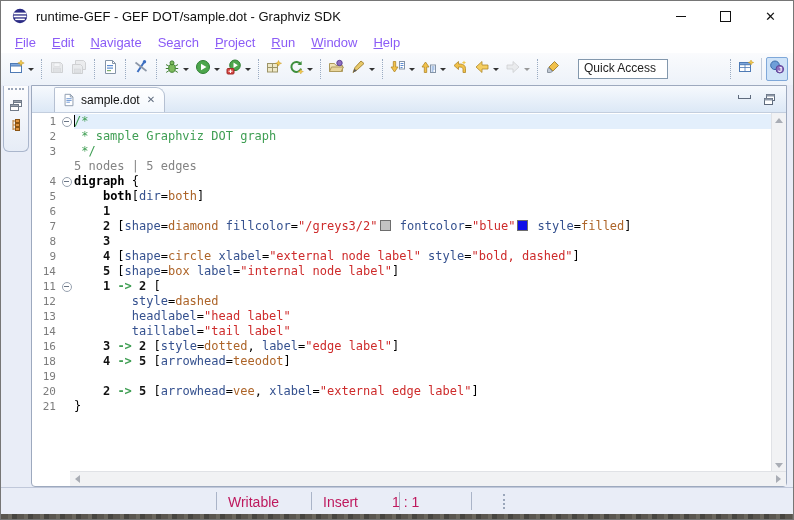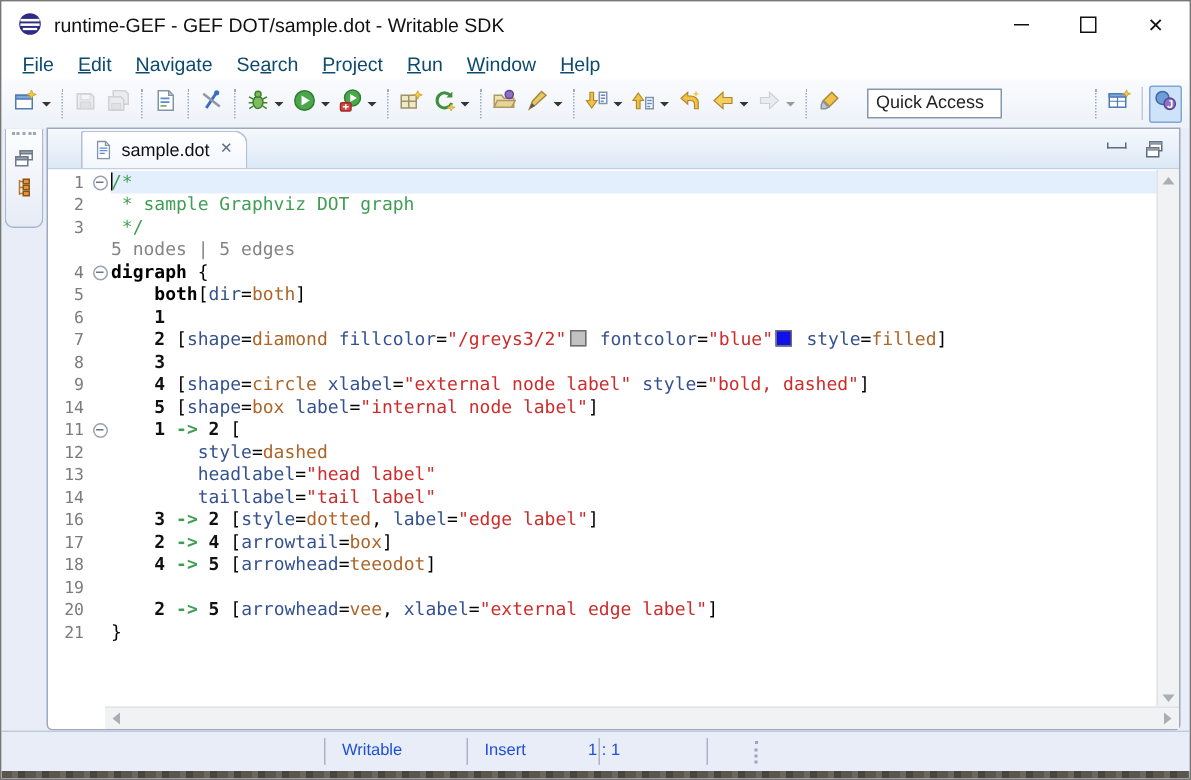--- a/index.html
+++ b/index.html
@@ -8,21 +8,21 @@
   
   .titlebar{position:absolute;left:0;top:0;width:792px;height:30px;background:#fff;display:flex;align-items:center;}
   .app-icon{width:16px;height:16px;margin:0 8px 0 11px;}
   .title-text{font-size:13px;color:#111;}
   .winbtns{margin-left:auto;display:flex;height:30px;}
   .winbtn{width:45px;height:30px;display:flex;align-items:center;justify-content:center;color:#111;font-size:13px;}
   .minbar{width:10px;height:1px;background:#111;}
   .maxbox{width:9px;height:9px;border:1px solid #111;}
   
   .menubar{position:absolute;left:0;top:30px;width:792px;height:22px;background:#fff;display:flex;align-items:center;padding-left:6px;box-sizing:border-box;}
-  .menu-item{font-size:13px;color:#0c4a6e;padding:2px 8px;}
+  .menu-item{font-size:13px;color:#8b5cf6;padding:2px 8px;}
   .menu-item u{text-decoration:underline;}
   
   .toolbar{position:absolute;left:0;top:52px;width:792px;height:32px;box-sizing:border-box;
     background:linear-gradient(#fafbfd,#edf2f9);display:flex;align-items:center;padding:0 5px;}
   .tb-btn{display:inline-flex;align-items:center;height:22px;padding:0 2px;margin:0 1px;border-radius:2px;}
   .tb-btn svg{width:16px;height:16px;}
   .tb-btn.disabled svg{filter:grayscale(1) opacity(.45);}
   .dd{width:0;height:0;border-left:3px solid transparent;border-right:3px solid transparent;border-top:3px solid #333;margin-left:3px;}
   .dd.dis{border-top-color:#999;}
   .tsep{width:0;height:20px;border-left:1px dotted #9aabc2;margin:0 4px;}
@@ -78,38 +78,38 @@
   .varrow{position:absolute;left:3px;width:0;height:0;border-left:4px solid transparent;border-right:4px solid transparent;}
   .varrow.up{top:5px;border-bottom:5px solid #a9adb5;}
   .varrow.down{bottom:5px;border-top:5px solid #a9adb5;}
   .hscroll{position:absolute;left:38px;right:0;bottom:0;height:14px;background:#f1f2f4;border-top:1px solid #e0e2e6;}
   .harrow{position:absolute;top:3px;width:0;height:0;border-top:4px solid transparent;border-bottom:4px solid transparent;}
   .harrow.left{left:5px;border-right:5px solid #a9adb5;}
   .harrow.right{right:5px;border-left:5px solid #a9adb5;}
   
   .statusbar{position:absolute;left:0;top:486px;width:792px;height:27px;background:#e9edf7;border-top:1px solid #c0c8da;box-sizing:border-box;}
   .st-sep{position:absolute;top:4px;width:0;height:18px;border-left:1px solid #aab4c8;}
-  .st-label{position:absolute;top:6px;font-size:11px;color:#1d4ed8;}
+  .st-label{position:absolute;top:6px;font-size:14px;color:#be185d;}
   .st-grip{position:absolute;top:6px;width:5px;height:15px;border-left:2px dotted #9aa6ba;}
   .bottomstrip{position:absolute;left:0;top:513px;width:792px;height:5px;
     background:repeating-linear-gradient(90deg,#5a564f 0 7px,#6b675e 7px 11px,#474540 11px 16px);}
 </style>
 </head>
 <body>
 
 <div class="window">
 
   <div class="titlebar">
     <svg class="app-icon" viewBox="0 0 16 16">
       <circle cx="8" cy="8" r="7.2" fill="#2c2c85"></circle>
       <rect x="1.6" y="4.6" width="12.8" height="1.7" fill="#fff"></rect>
       <rect x="1.6" y="7.6" width="12.8" height="1.7" fill="#fff"></rect>
       <rect x="3.2" y="10.6" width="9.6" height="1.5" fill="#fff"></rect>
     </svg>
-    <span class="title-text">runtime-GEF - GEF DOT/sample.dot - Writable SDK</span>
+    <span class="title-text">runtime-GEF - GEF DOT/sample.dot - Graphviz SDK</span>
     <div class="winbtns">
       <div class="winbtn">
           <div class="minbar"></div>
         </div>
       <div class="winbtn">
           <div class="maxbox"></div>
         </div>
       <div class="winbtn">
           <span>✕</span>
         </div>
@@ -416,25 +416,20 @@
               <span class="ln">14</span>
               <span class="fcol"></span>
               <span class="ctext"><span class="seg-p">        </span><span class="seg-a">taillabel</span><span class="seg-p">=</span><span class="seg-s">"tail label"</span></span>
             </div>
             <div class="crow">
               <span class="ln">16</span>
               <span class="fcol"></span>
               <span class="ctext"><span class="seg-p">    </span><span class="seg-n">3</span><span class="seg-p"> </span><span class="seg-o">-&gt;</span><span class="seg-p"> </span><span class="seg-n">2</span><span class="seg-p"> [</span><span class="seg-a">style</span><span class="seg-p">=</span><span class="seg-v">dotted</span><span class="seg-p">, </span><span class="seg-a">label</span><span class="seg-p">=</span><span class="seg-s">"edge label"</span><span class="seg-p">]</span></span>
             </div>
             <div class="crow">
-              <span class="ln">17</span>
-              <span class="fcol"></span>
-              <span class="ctext"><span class="seg-p">    </span><span class="seg-n">2</span><span class="seg-p"> </span><span class="seg-o">-&gt;</span><span class="seg-p"> </span><span class="seg-n">4</span><span class="seg-p"> [</span><span class="seg-a">arrowtail</span><span class="seg-p">=</span><span class="seg-v">box</span><span class="seg-p">]</span></span>
-            </div>
-            <div class="crow">
               <span class="ln">18</span>
               <span class="fcol"></span>
               <span class="ctext"><span class="seg-p">    </span><span class="seg-n">4</span><span class="seg-p"> </span><span class="seg-o">-&gt;</span><span class="seg-p"> </span><span class="seg-n">5</span><span class="seg-p"> [</span><span class="seg-a">arrowhead</span><span class="seg-p">=</span><span class="seg-v">teeodot</span><span class="seg-p">]</span></span>
             </div>
             <div class="crow">
               <span class="ln">19</span>
               <span class="fcol"></span>
               <span class="ctext"></span>
             </div>
             <div class="crow">

